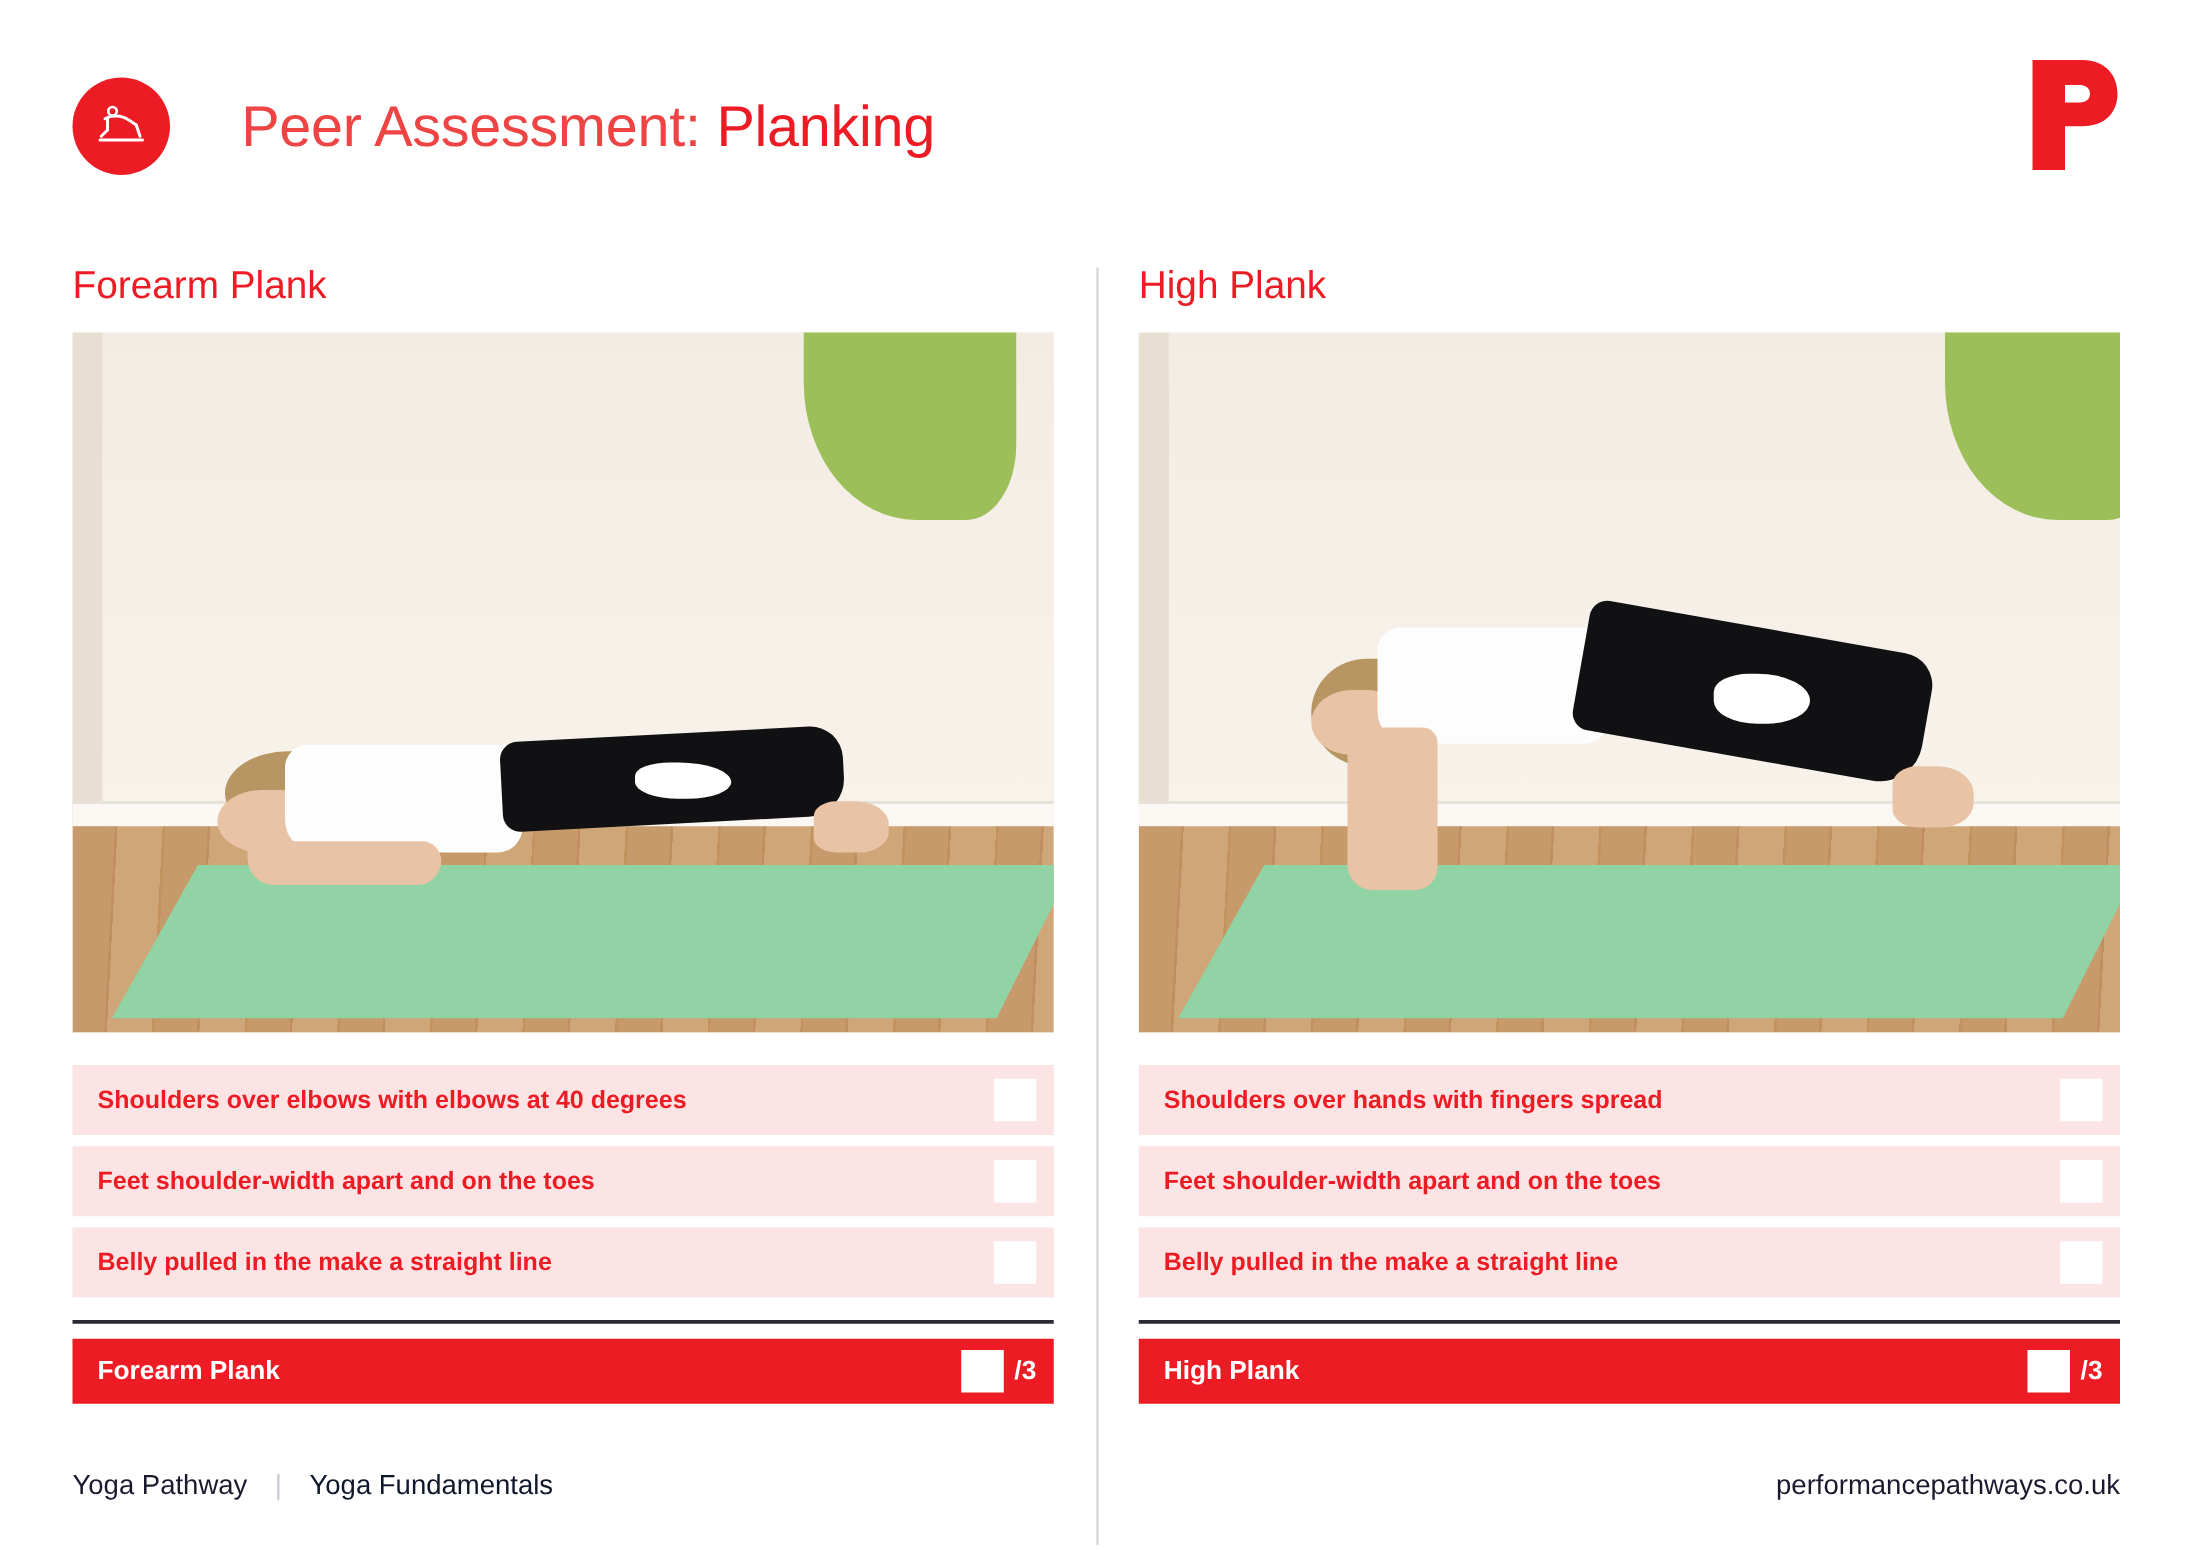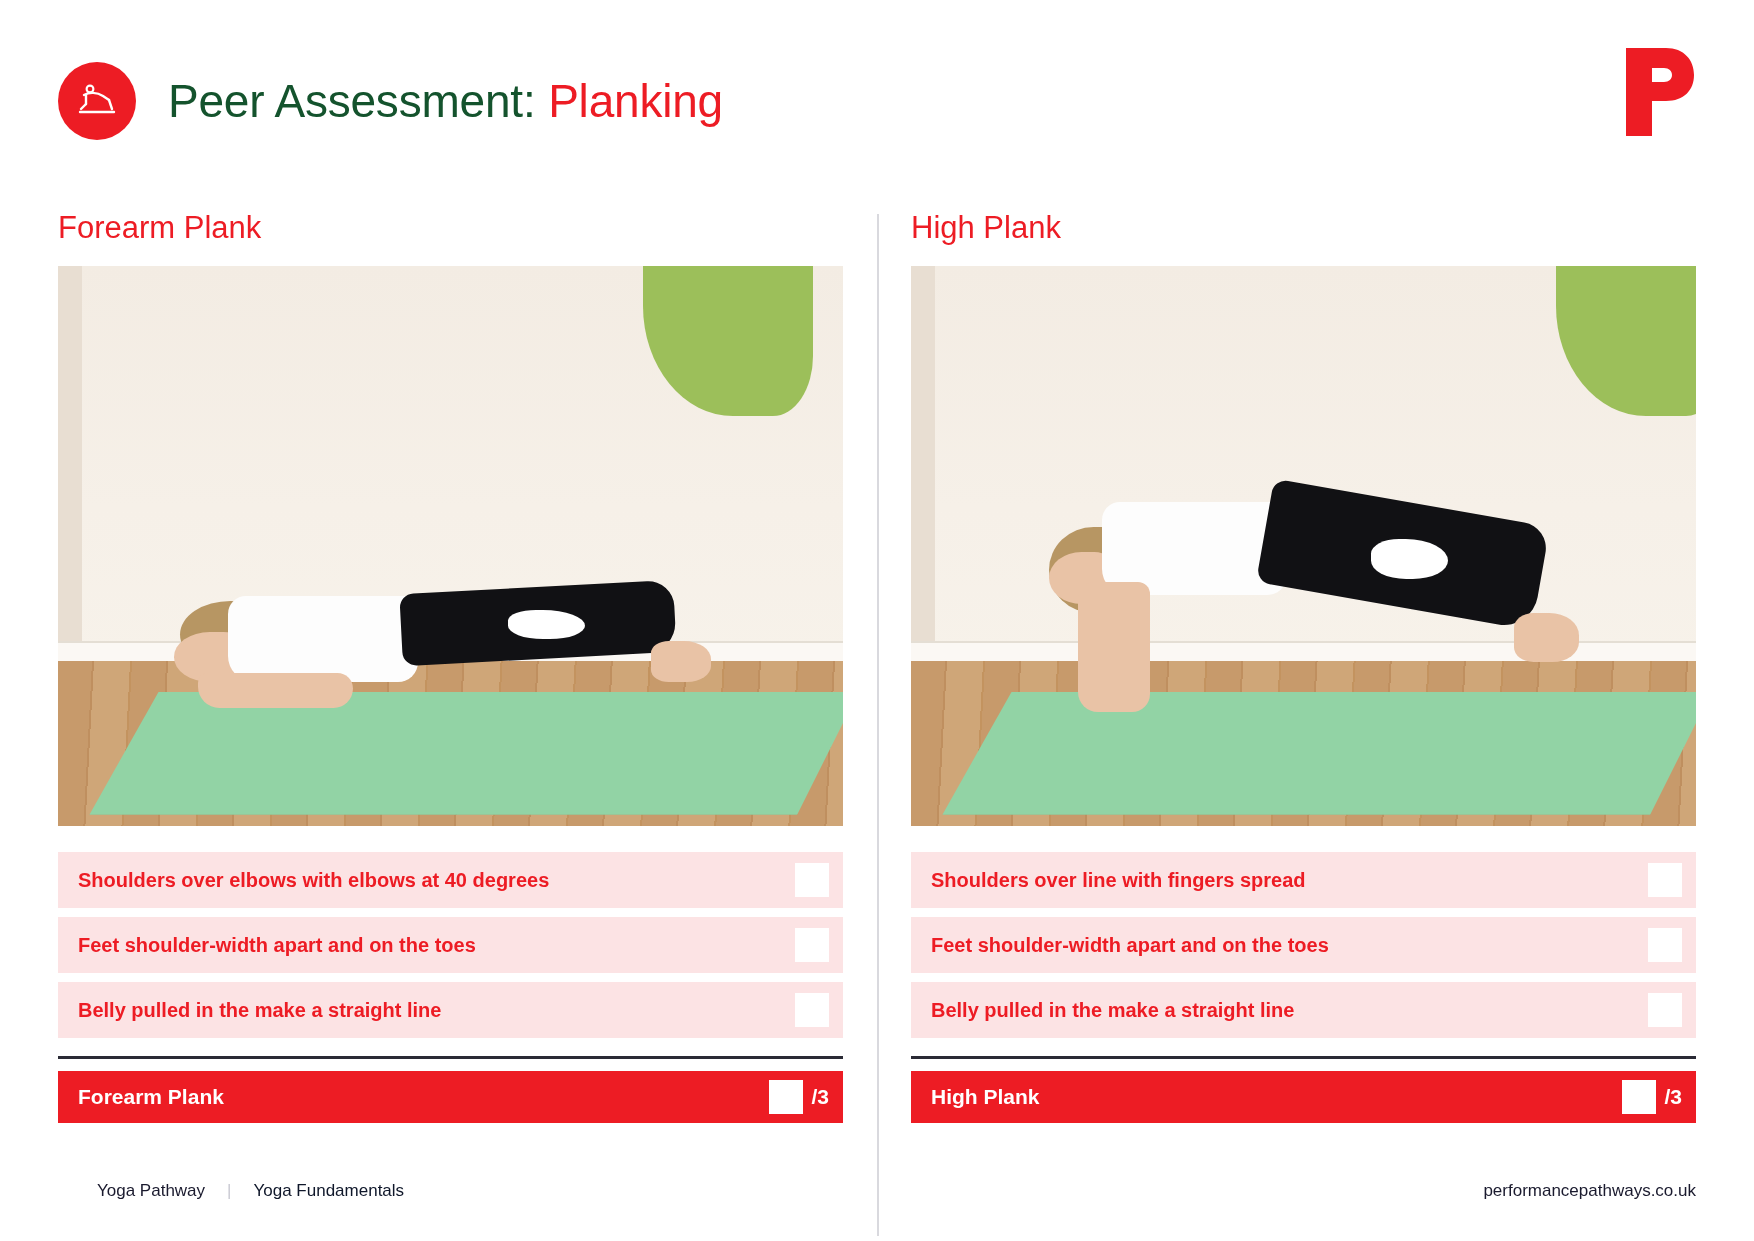--- a/index.html
+++ b/index.html
@@ -35,21 +35,21 @@
     justify-content: center;
     flex: none;
   }
   .title {
     font-size: 46px;
     font-weight: 400;
     margin-left: 32px;
     letter-spacing: -0.2px;
     white-space: nowrap;
   }
-  .title .dark { color: #14532d; }
+  .title .dark { color: #ef4444; margin-left: 25px; }
   .title .red { color: #ED1C24; text-align: center; }
   .brand-mark {
     position: absolute;
     right: 58px;
     top: 46px;
     width: 74px;
     height: 92px;
   }
 
   
@@ -203,22 +203,21 @@
   }
 
   
   .footer {
     position: absolute;
     left: 58px;
     right: 58px;
     bottom: 40px;
     display: flex;
     align-items: center;
-    font-size: 17px;
-    margin-left: 39px;
+    font-size: 22px;
   }
   .foot-left { color: #1a1a2e; }
   .foot-pipe {
     color: #c9c9d2;
     margin: 0 22px;
   }
   .foot-mid { color: #0f172a; }
   .foot-right {
     margin-left: auto;
     color: #1a1a2e;
@@ -314,21 +313,21 @@
         <div class="s-shirt" style="left:11%;top:4%;width:31%;height:30%;border-radius:18px 12px 20px 26px;"></div>
         <div class="s-legs" style="left:38%;top:4%;width:47%;height:34%;border-radius:14px 26px 34px 14px;transform:rotate(10deg);"></div>
         <div class="s-swoosh" style="left:56%;top:16%;width:13%;height:13%;"></div>
         <div class="s-arm" style="left:7%;top:30%;width:12%;height:42%;border-radius:16px 12px 18px 20px;"></div>
         <div class="s-foot" style="left:80%;top:40%;width:11%;height:16%;border-radius:30% 45% 40% 30%;"></div>
       </div>
     </div>
 
     <div class="criteria">
       <div class="crit-row">
-        <div class="crit-text">Shoulders over line with fingers spread</div>
+        <div class="crit-text">Shoulders over hands with fingers spread</div>
         <div class="crit-box"></div>
       </div>
       <div class="crit-row">
         <div class="crit-text">Feet shoulder-width apart and on the toes</div>
         <div class="crit-box"></div>
       </div>
       <div class="crit-row">
         <div class="crit-text">Belly pulled in the make a straight line</div>
         <div class="crit-box"></div>
       </div>

